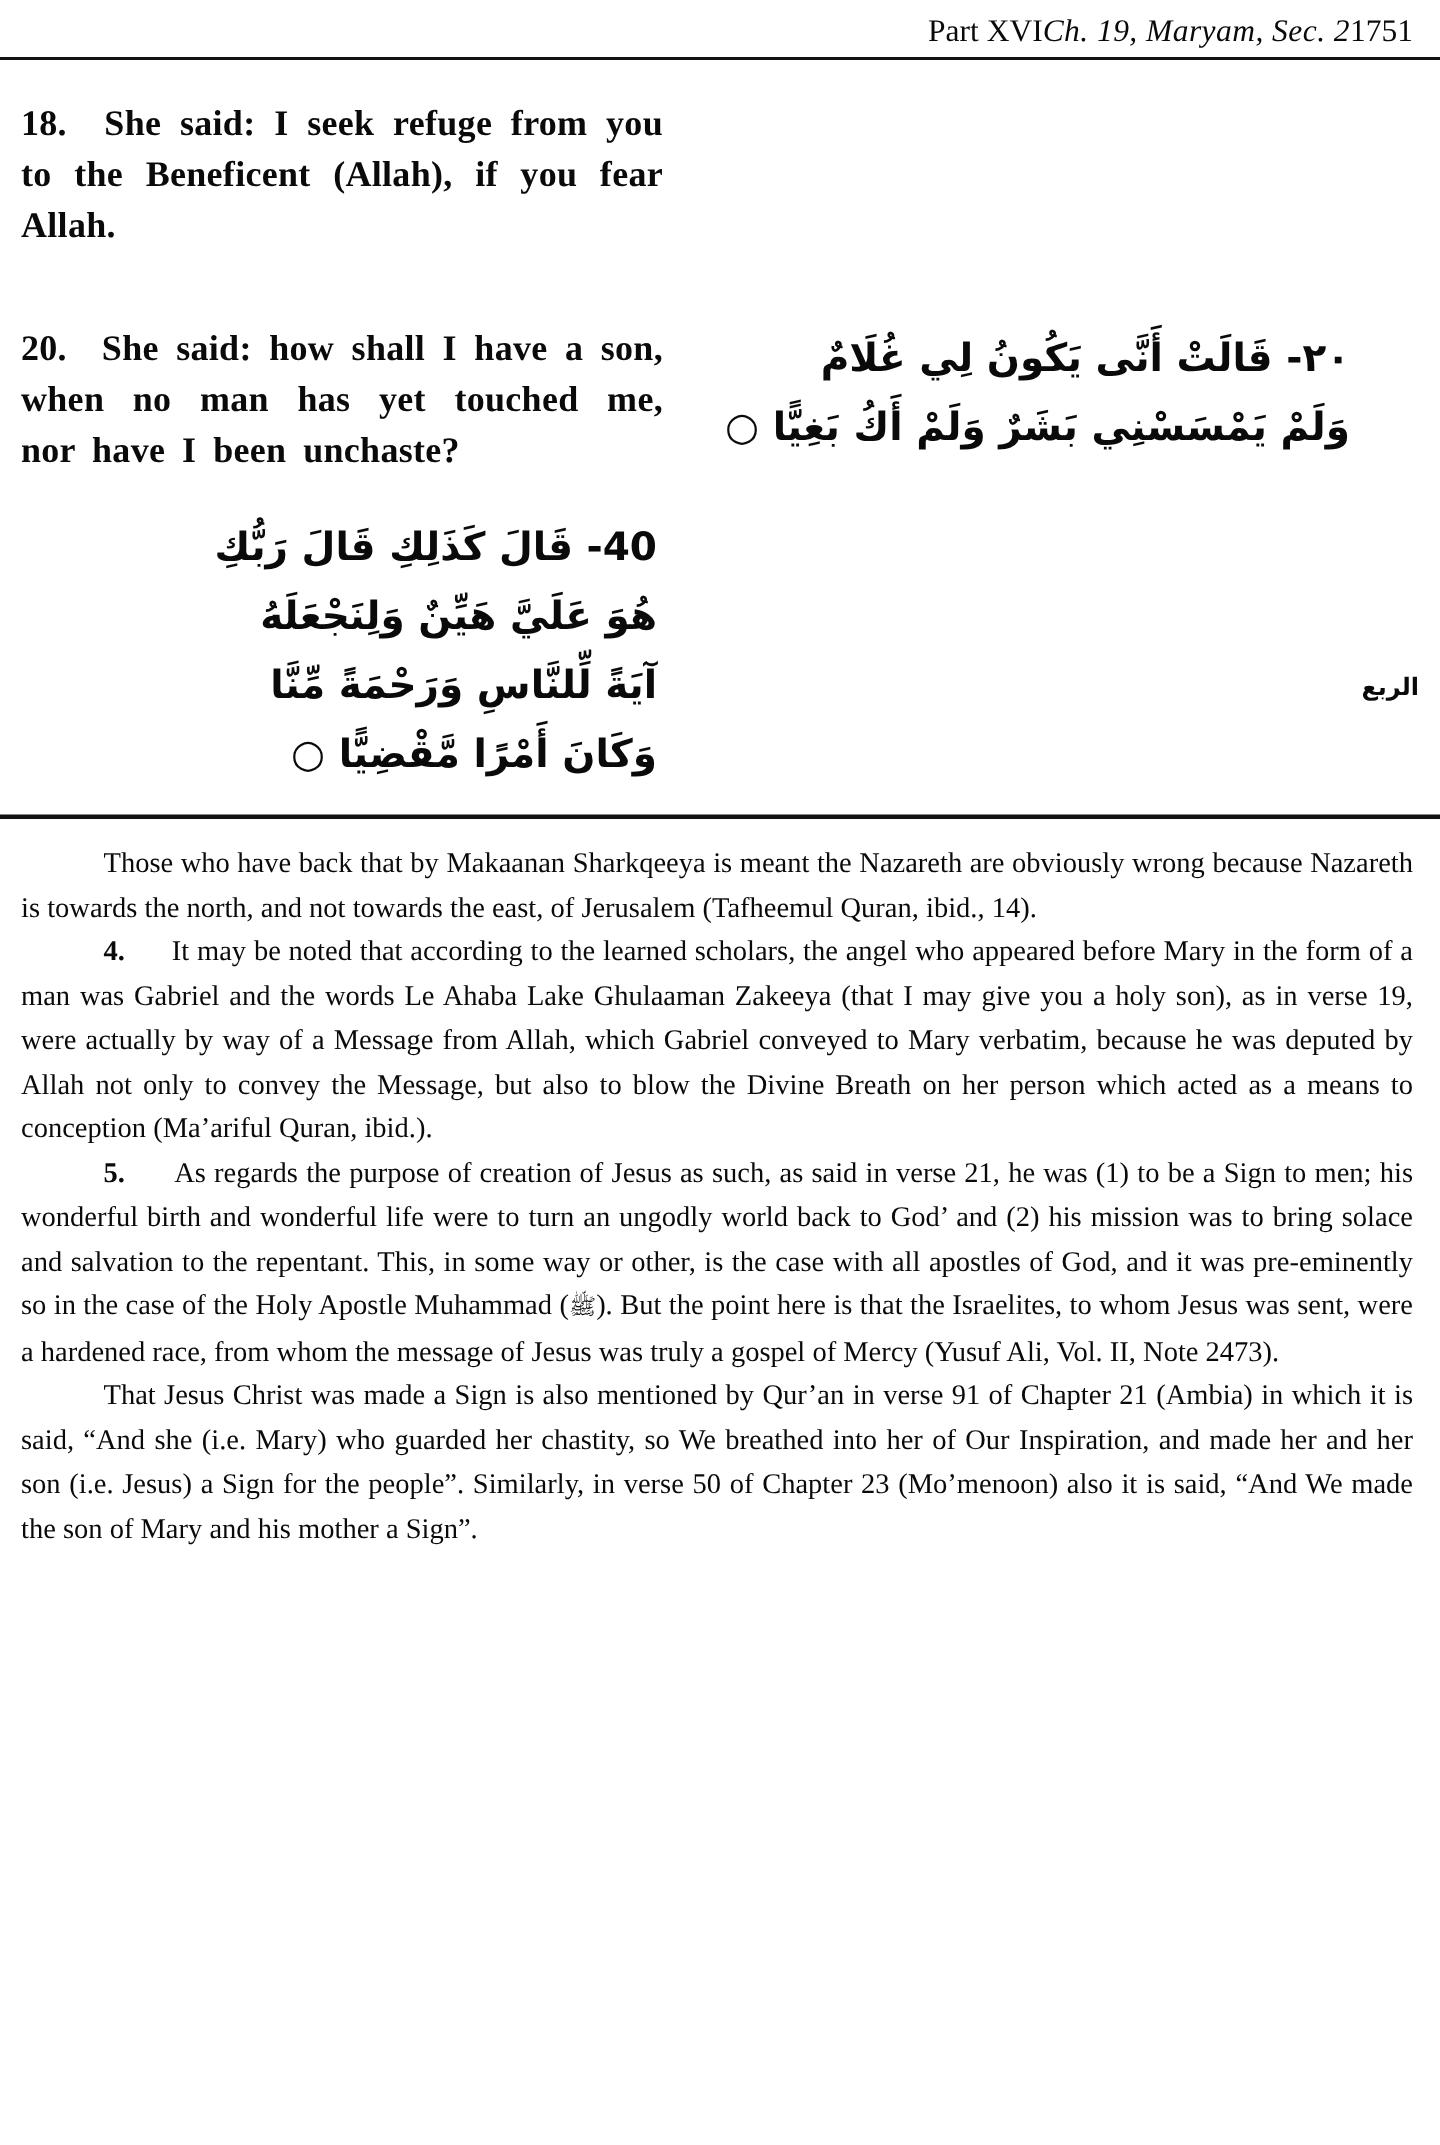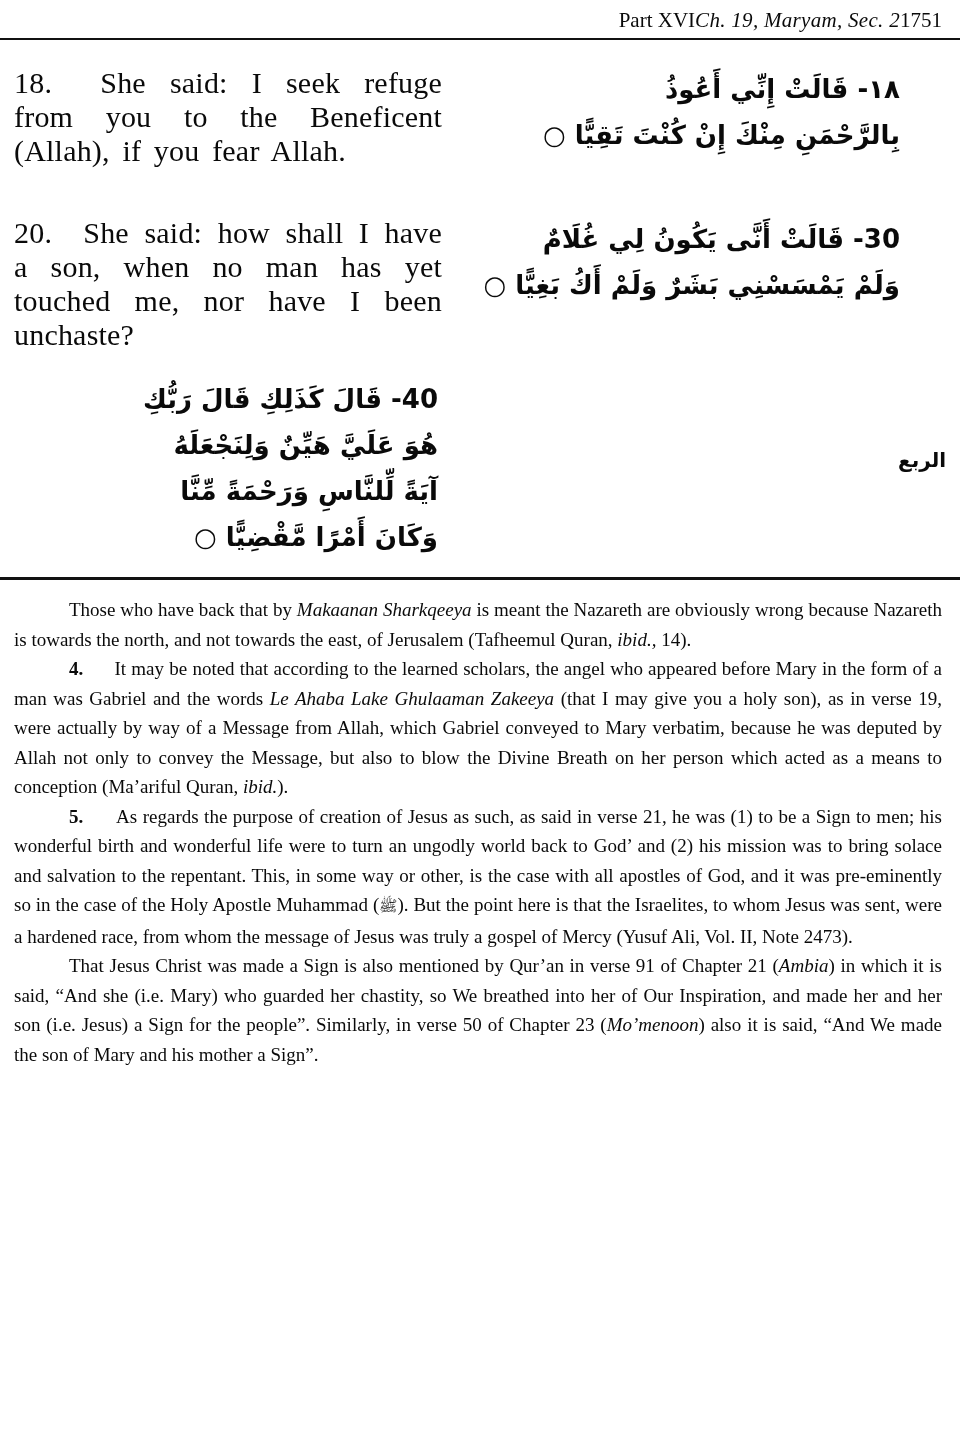--- a/index.html
+++ b/index.html
@@ -21,41 +21,41 @@
   .rule { border-top:2px solid #111; margin-left:-14px; margin-right:-16px; }
   .rule-foot { border-top:3px solid #111; }
 
   
   .verses { position:relative; padding:26px 44px 0 0; }
   .verse-row { display:flex; justify-content:space-between; }
   .vm-48 { margin-bottom:48px; }
   .vm-52 { margin-bottom:24px; }
   .verse-en {
     width:428px;
-    font-weight:normal; font-size:30px; line-height:34px;
+    font-weight:bold; font-size:24px; line-height:34px;
     text-align:justify; letter-spacing:0.2px; word-spacing:5px;
   }
   .verse-ar {
     width:424px; direction:rtl; text-align:right;
     font-family:"DejaVu Sans",sans-serif; font-weight:700;
     font-size:26px; line-height:46px; white-space:pre-line;
   }
   .margin-note {
     position:absolute; top:408px; right:-2px;
     font-family:"DejaVu Sans",sans-serif; font-weight:700;
-    font-size:20px; direction:rtl;
+    font-size:16px; direction:rtl;
   }
 
   
   .footnotes { padding:15px 2px 0 0; }
   .footnotes p {
     font-size:19px; line-height:29.5px;
     text-align:justify; text-indent:55px;
   }
-  .it { font-style:italic; }
+  .it { }
   .bd { font-weight:bold; }
   .arb { font-family:"DejaVu Sans",sans-serif; font-size:15px; }
   sup { font-size:0.62em; line-height:0; vertical-align:super; }
 </style>
 </head>
 <body>
 
 <div class="page">
 
   <header class="page-header">
@@ -63,28 +63,26 @@
     <span class="hdr-center">Ch. 19, Maryam, Sec. 2</span>
     <span class="hdr-page">1751</span>
   </header>
 
   <div class="rule"></div>
 
   <section class="verses">
 
     <div class="verse-row vm-48">
       <div class="verse-en"><span>18.&nbsp;&nbsp;She said: I seek refuge from you to the Beneficent (Allah), if you fear Allah.</span></div>
-      <div class="verse-ar">١٨- قَالَتْ إِنِّي أَعُوذُ
-بِالرَّحْمَنِ مِنْكَ إِنْ كُنْتَ تَقِيًّا ○</div>
     </div>
 
 
     <div class="verse-row vm-52">
       <div class="verse-en"><span>20.&nbsp;&nbsp;She said: how shall I have a son, when no man has yet touched me, nor have I been unchaste?</span></div>
-      <div class="verse-ar">30- قَالَتْ أَنَّى يَكُونُ لِي غُلَامٌ
+      <div class="verse-ar">٢٠- قَالَتْ أَنَّى يَكُونُ لِي غُلَامٌ
 وَلَمْ يَمْسَسْنِي بَشَرٌ وَلَمْ أَكُ بَغِيًّا ○</div>
     </div>
 
     <div class="verse-row">
       <div class="verse-ar">40- قَالَ كَذَلِكِ قَالَ رَبُّكِ
 هُوَ عَلَيَّ هَيِّنٌ وَلِنَجْعَلَهُ
 آيَةً لِّلنَّاسِ وَرَحْمَةً مِّنَّا
 وَكَانَ أَمْرًا مَّقْضِيًّا ○</div>
     </div>
 

